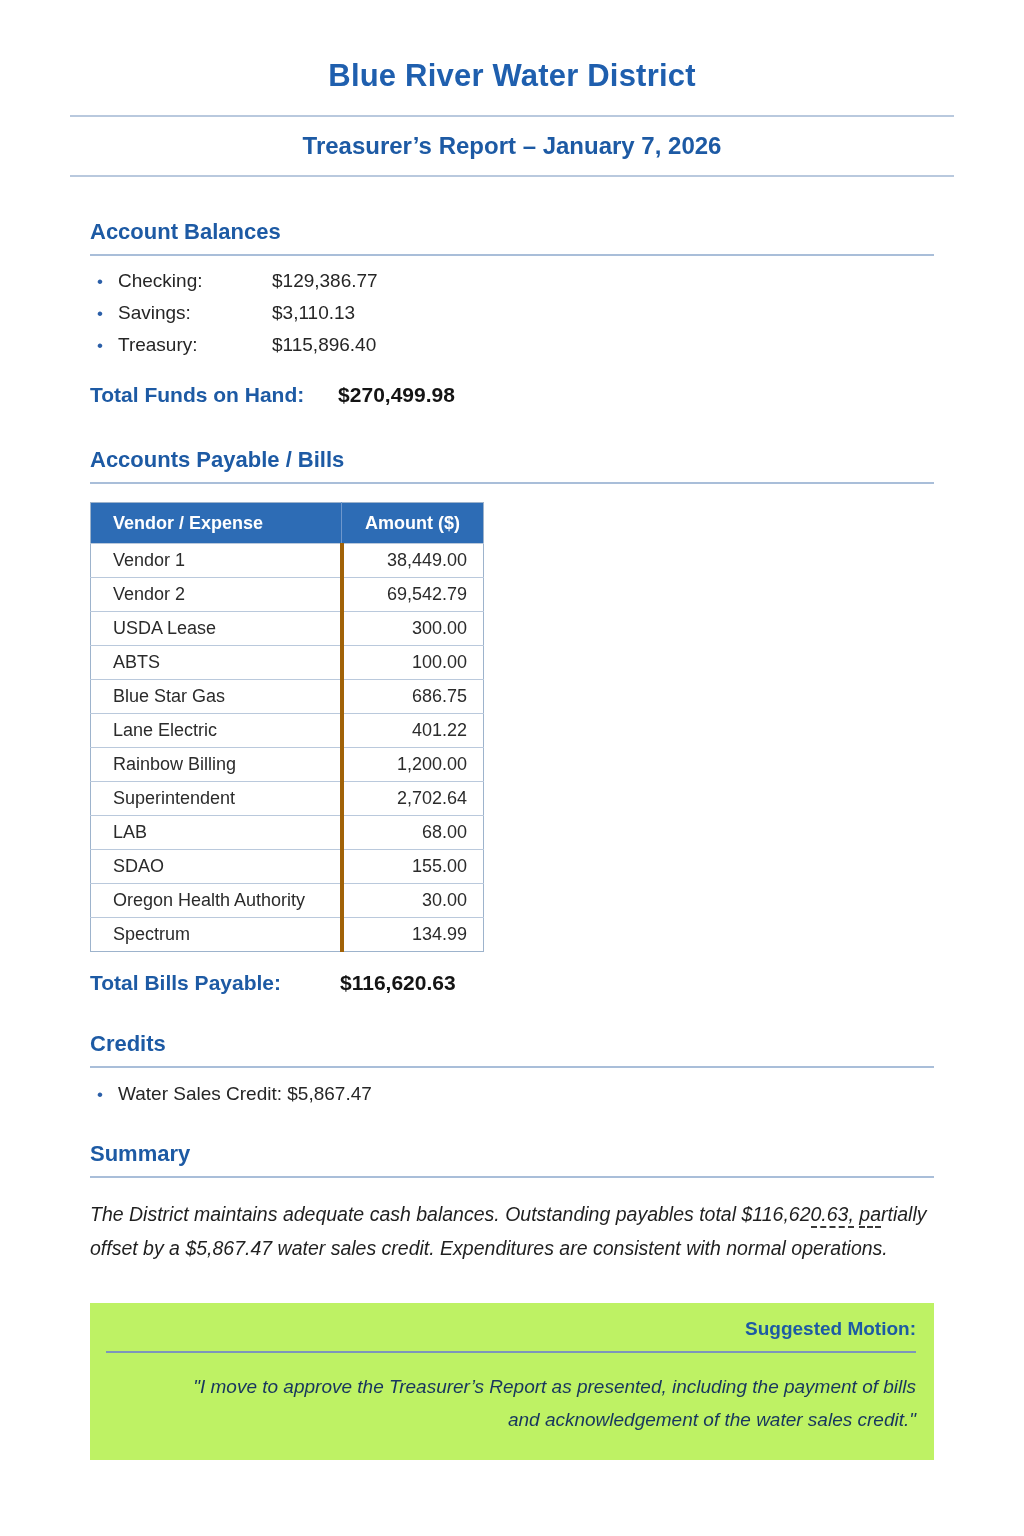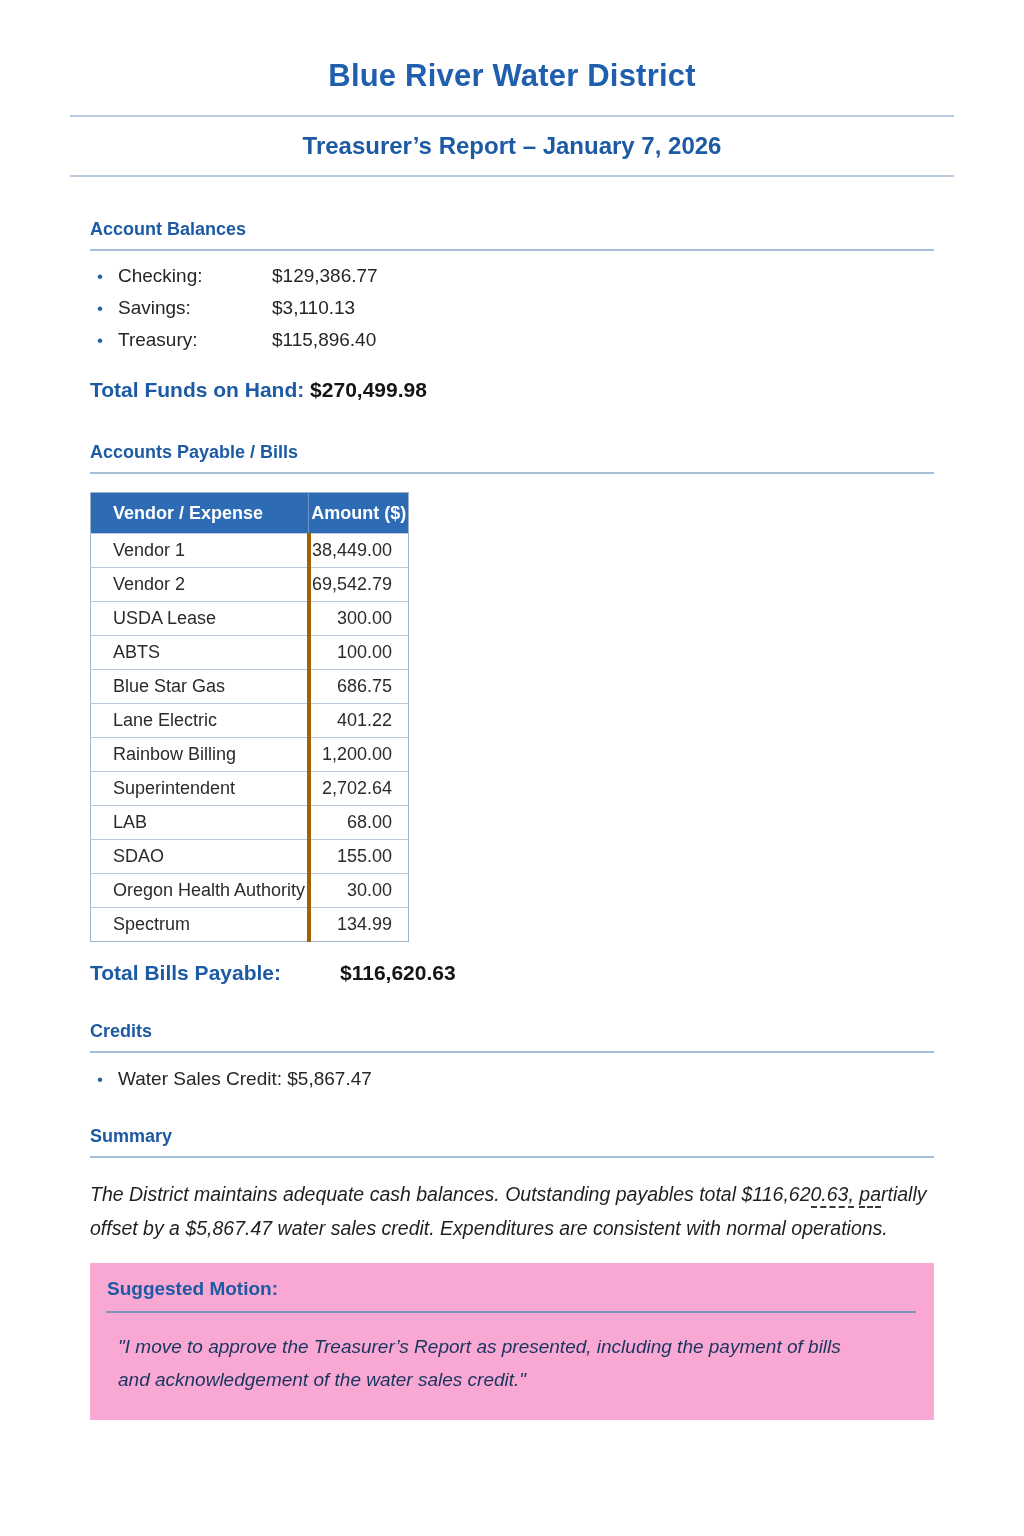--- a/index.html
+++ b/index.html
@@ -45,21 +45,21 @@
   .rule-wide-2 {
     border-top: 2px solid #b9c9de;
     margin-top: 15px;
   }
   .inner {
     margin: 0 20px;
   }
   .section-heading {
     color: #1d5aa4;
     font-weight: bold;
-    font-size: 18px;
+    font-size: 22px;
     border-bottom: 2px solid #a9bed9;
     padding-bottom: 9px;
   }
   .sh-balances { margin-top: 42px; }
   .sh-payable  { margin-top: 40px; }
   .sh-credits  { margin-top: 36px; }
   .sh-summary  { margin-top: 35px; }
 
   .bal-list { margin-top: 14px; }
   .bullet-row {
@@ -78,25 +78,25 @@
   }
   .bal-label { width: 154px; }
   .bal-value { }
 
   .total-line {
     margin-top: 26px;
     font-size: 21px;
     font-weight: bold;
   }
   .total-line .t-label { color: #1d5aa4; }
-  .total-line .t-value { color: #141414; }
+  .total-line .t-value { color: #141414; margin-left: 28px; }
 
   table.bills {
     margin-top: 18px;
-    width: 319px;
+    width: 394px;
     border-collapse: collapse;
     border: 1px solid #9db3cc;
     font-size: 18px;
   }
   table.bills th {
     background: #2d6cb5;
     color: #ffffff;
     font-weight: bold;
     height: 38px;
     font-size: 18px;
@@ -143,23 +143,24 @@
     line-height: 34px;
     color: #1f1f1f;
     width: 858px;
   }
   .u-dash {
     border-bottom: 2px dashed #3a3a3a;
     padding-bottom: 1px;
   }
 
   .motion-box {
-    margin-top: 18px;
-    background: #f9a8d4;
+    margin-top: 38px;
+    background: #bef264;
     padding: 15px 18px 24px 16px;
+    text-align: right;
   }
   .motion-heading {
     color: #1d5aa4;
     font-weight: bold;
     font-size: 19px;
     padding-left: 1px;
   }
   .motion-rule {
     border-top: 2px solid #7d96ba;
     margin-top: 11px;

